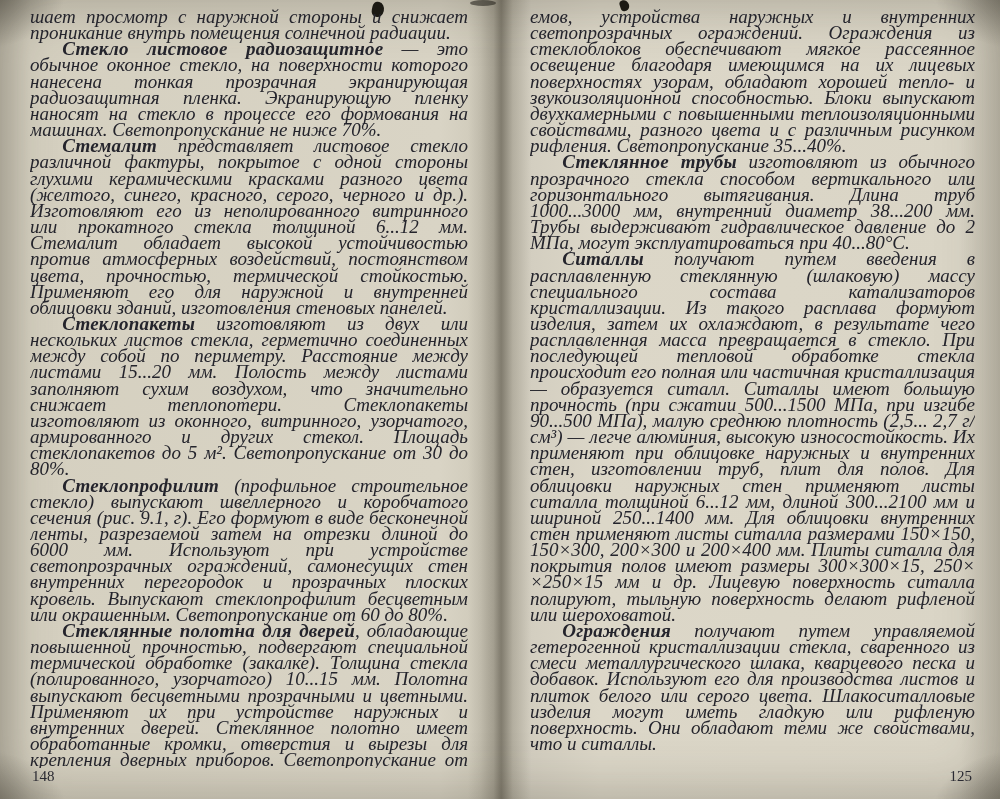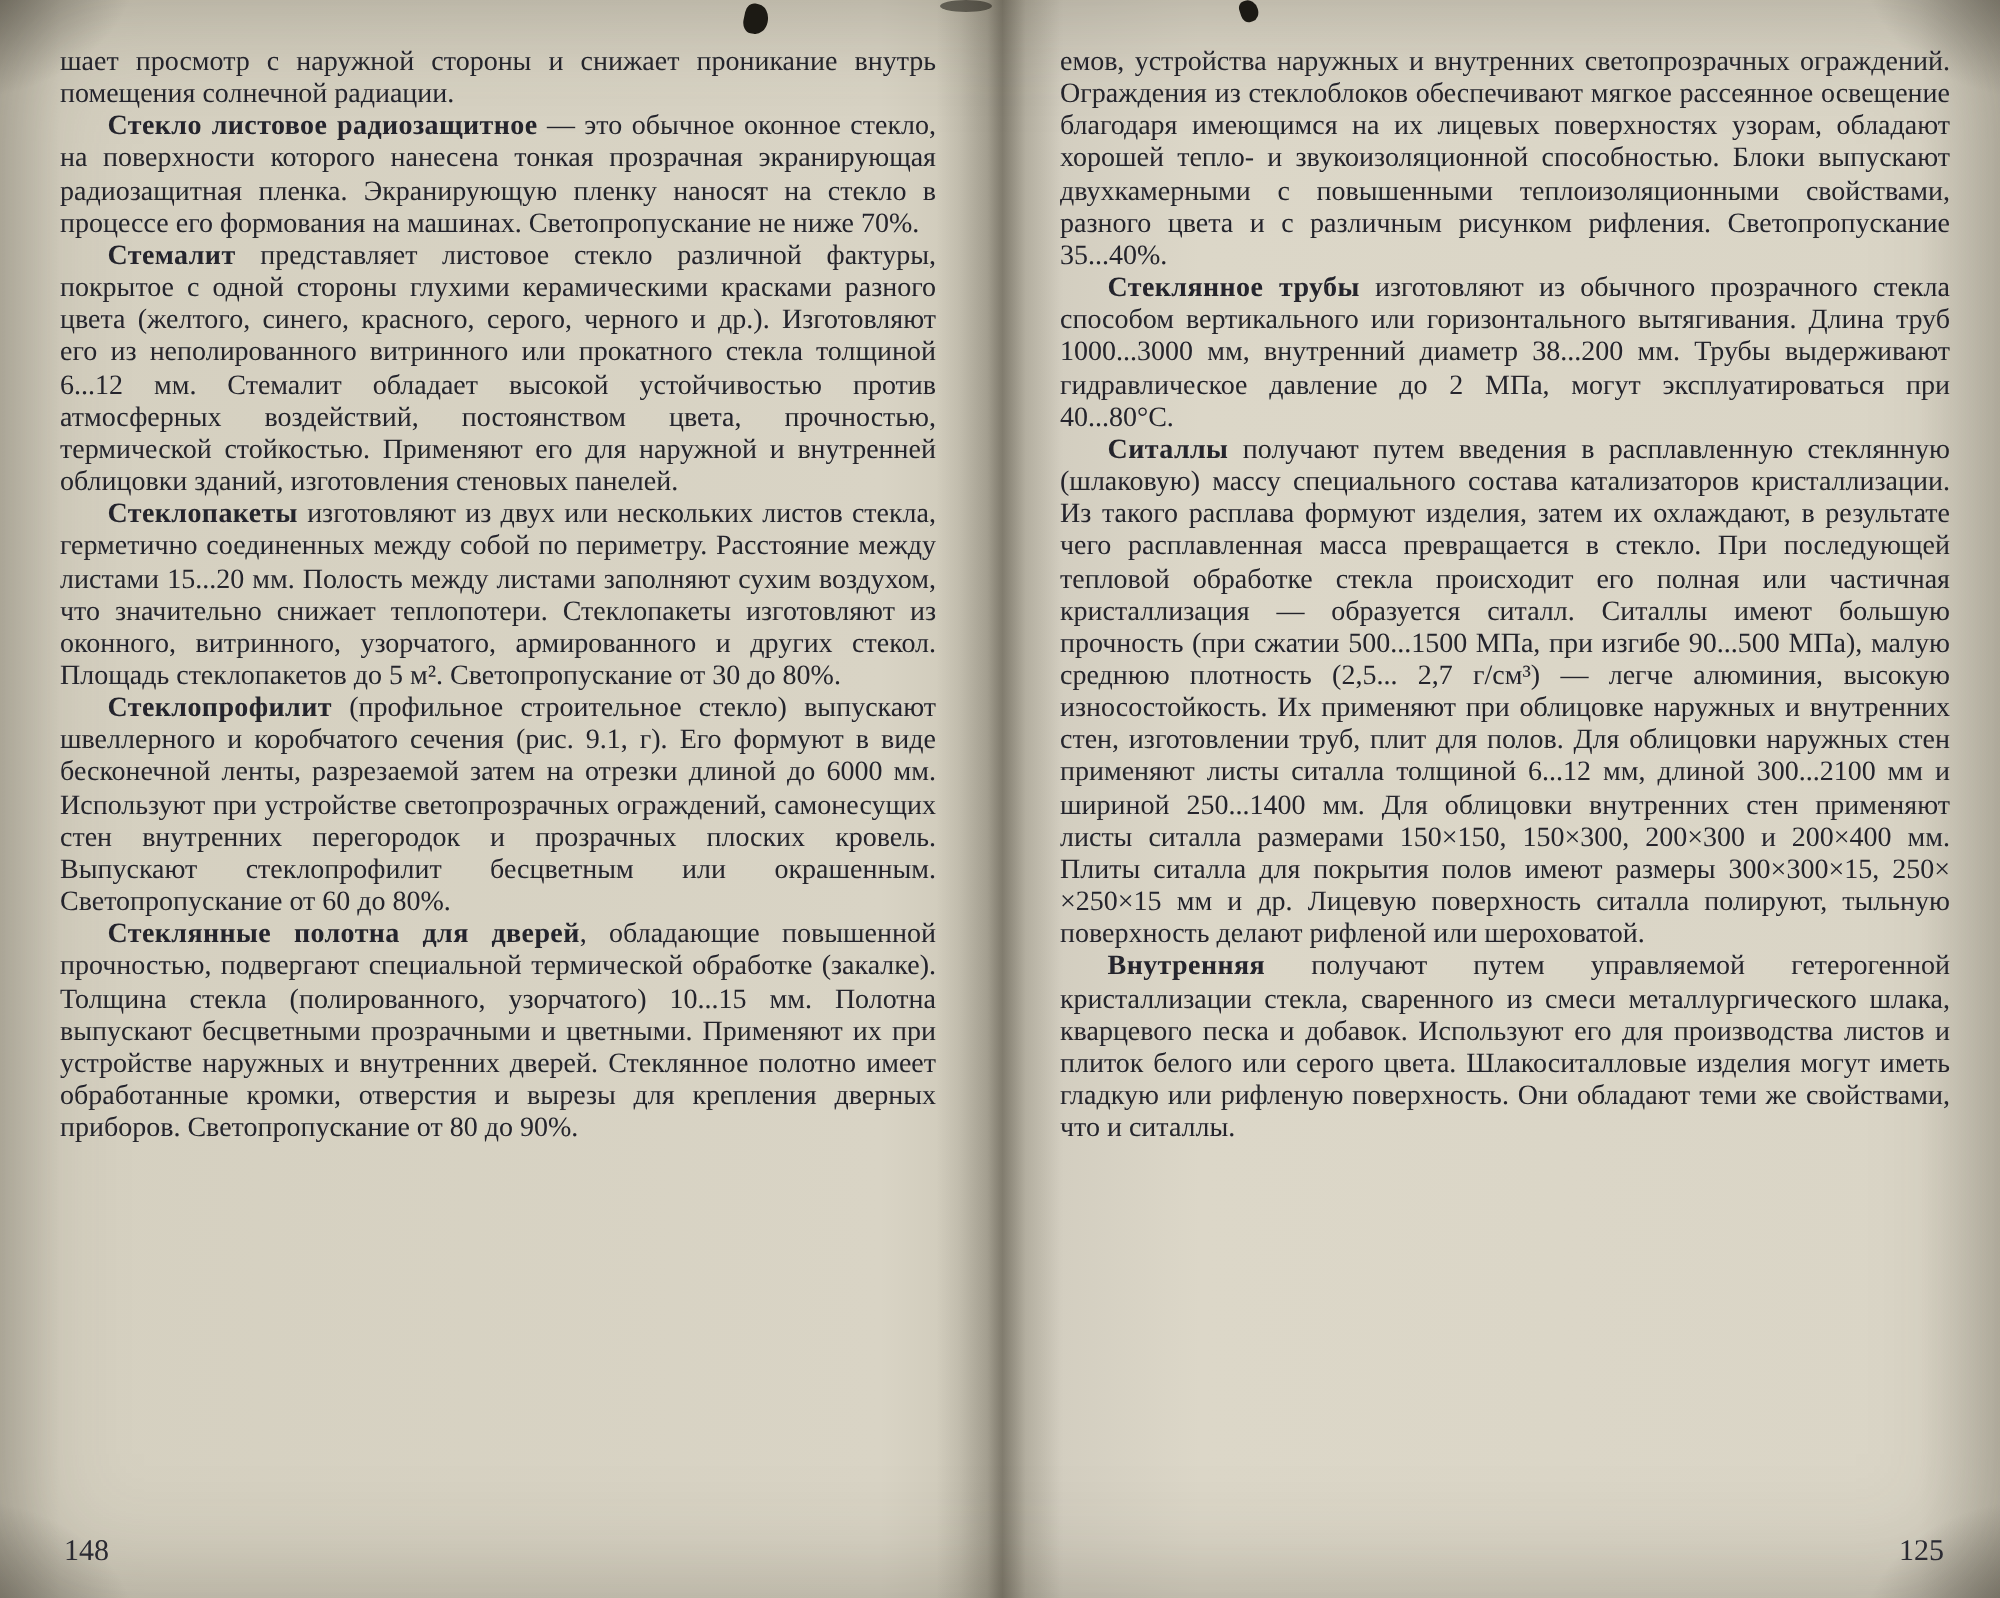--- a/index.html
+++ b/index.html
@@ -48,27 +48,28 @@
     position: absolute;
     background: #1c1a14;
     border-radius: 40% 60% 55% 45%;
   }
   .speck.s1 { left: 372px; top: 2px; width: 12px; height: 15px; transform: rotate(12deg); }
   .speck.s2 { left: 620px; top: 0px;  width: 9px;  height: 11px; transform: rotate(-18deg); }
   .speck.s3 { left: 470px; top: 0px;  width: 26px; height: 6px;  opacity: .55; border-radius: 50%; }
 
   .page {
     position: absolute;
-    top: 24px;
+    top: 9px;
     height: 759px;
     overflow: hidden;
     color: #24242c;
-    font-size: 14px;
+    font-size: 19px;
     line-height: 16.15px;
     text-align: justify;
+    font-style: italic;
   }
   .page.left  { left: 30px;  width: 438px; }
   .page.right { left: 530px; width: 445px; }
 
   .page p { margin: 0; }
   .page p.indent { text-indent: 1.7em; }
   .page b { font-weight: bold; letter-spacing: 0.2px; }
 
   .page-number {
     position: absolute;
@@ -103,21 +104,21 @@
         <p class="indent"><b>Стеклопрофилит</b><span> (профильное строительное стекло) выпускают швеллерного и коробчатого сечения (рис. 9.1, г). Его формуют в виде бесконечной ленты, разрезаемой затем на отрезки длиной до 6000 мм. Используют при устройстве светопрозрачных ограждений, самонесущих стен внутренних перегородок и прозрачных плоских кровель. Выпускают стеклопрофилит бесцветным или окрашенным. Светопропускание от 60 до 80%.</span></p>
         <p class="indent"><b>Стеклянные полотна для дверей</b><span>, обладающие повышенной прочностью, подвергают специальной термической обработке (закалке). Толщина стекла (полированного, узорчатого) 10...15 мм. Полотна выпускают бесцветными прозрачными и цветными. Применяют их при устройстве наружных и внутренних дверей. Стеклянное полотно имеет обработанные кромки, отверстия и вырезы для крепления дверных приборов. Светопропускание от 80 до 90%.</span></p>
       </div>
   </div>
 
   <div class="page right">
     <div>
         <p><span>емов, устройства наружных и внутренних светопрозрачных ограждений. Ограждения из стеклоблоков обеспечивают мягкое рассеянное освещение благодаря имеющимся на их лицевых поверхностях узорам, обладают хорошей тепло- и звукоизоляционной способностью. Блоки выпускают двухкамерными с повышенными теплоизоляционными свойствами, разного цвета и с различным рисунком рифления. Светопропускание 35...40%.</span></p>
         <p class="indent"><b>Стеклянное трубы</b><span> изготовляют из обычного прозрачного стекла способом вертикального или горизонтального вытягивания. Длина труб 1000...3000 мм, внутренний диаметр 38...200 мм. Трубы выдерживают гидравлическое давление до 2 МПа, могут эксплуатироваться при 40...80°С.</span></p>
         <p class="indent"><b>Ситаллы</b><span> получают путем введения в расплавленную стеклянную (шлаковую) массу специального состава катализаторов кристаллизации. Из такого расплава формуют изделия, затем их охлаждают, в результате чего расплавленная масса превращается в стекло. При последующей тепловой обработке стекла происходит его полная или частичная кристаллизация — образуется ситалл. Ситаллы имеют большую прочность (при сжатии 500...1500 МПа, при изгибе 90...500 МПа), малую среднюю плотность (2,5... 2,7 г/см³) — легче алюминия, высокую износостойкость. Их применяют при облицовке наружных и внутренних стен, изготовлении труб, плит для полов. Для облицовки наружных стен применяют листы ситалла толщиной 6...12 мм, длиной 300...2100 мм и шириной 250...1400 мм. Для облицовки внутренних стен применяют листы ситалла размерами 150×150, 150×300, 200×300 и 200×400 мм. Плиты ситалла для покрытия полов имеют размеры 300×300×15, 250× ×250×15 мм и др. Лицевую поверхность ситалла полируют, тыльную поверхность делают рифленой или шероховатой.</span></p>
-        <p class="indent"><b>Внутренняя</b><span> получают путем управляемой гетерогенной кристаллизации стекла, сваренного из смеси металлургического шлака, кварцевого песка и добавок. Используют его для производства листов и плиток белого или серого цвета. Шлакоситалловые изделия могут иметь гладкую или рифленую поверхность. Они обладают теми же свойствами, что и ситаллы.</span></p>
+        <p class="indent"><b>Ограждения</b><span> получают путем управляемой гетерогенной кристаллизации стекла, сваренного из смеси металлургического шлака, кварцевого песка и добавок. Используют его для производства листов и плиток белого или серого цвета. Шлакоситалловые изделия могут иметь гладкую или рифленую поверхность. Они обладают теми же свойствами, что и ситаллы.</span></p>
       </div>
   </div>
 
   <div class="gutter"></div>
 
   <div class="page-number left-num">148</div>
   <div class="page-number right-num">125</div>
 
 </div>
 

